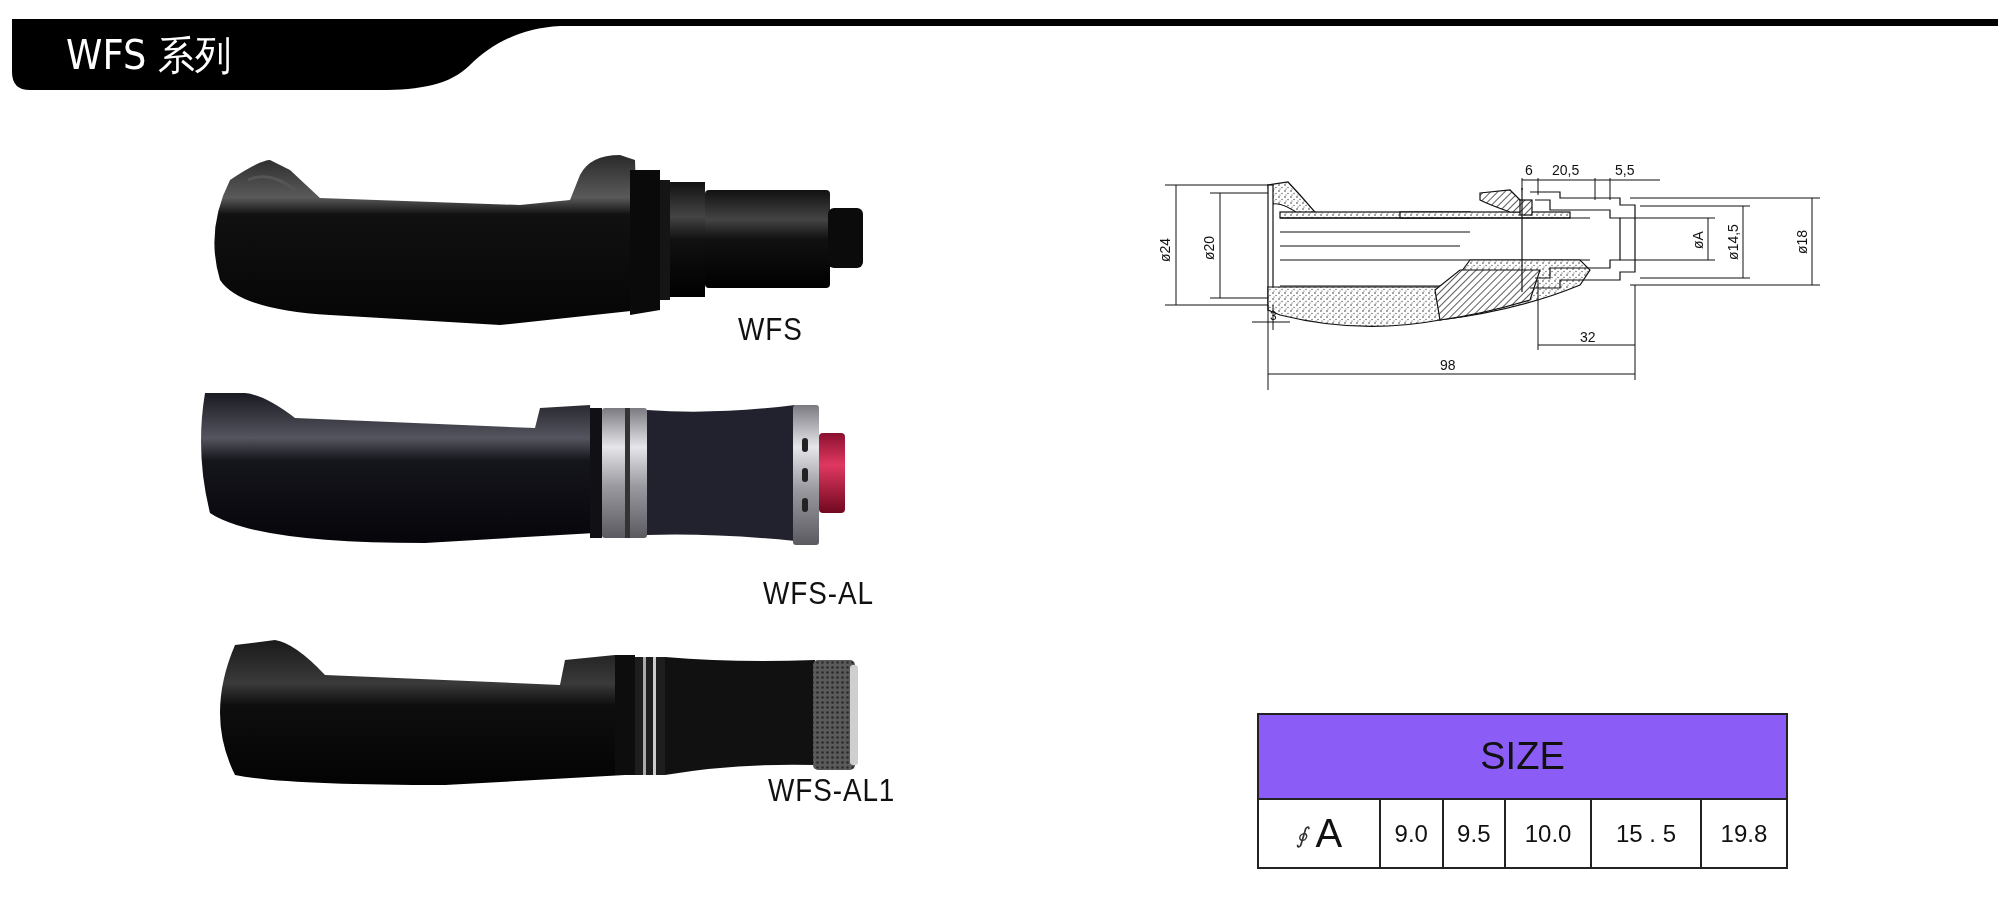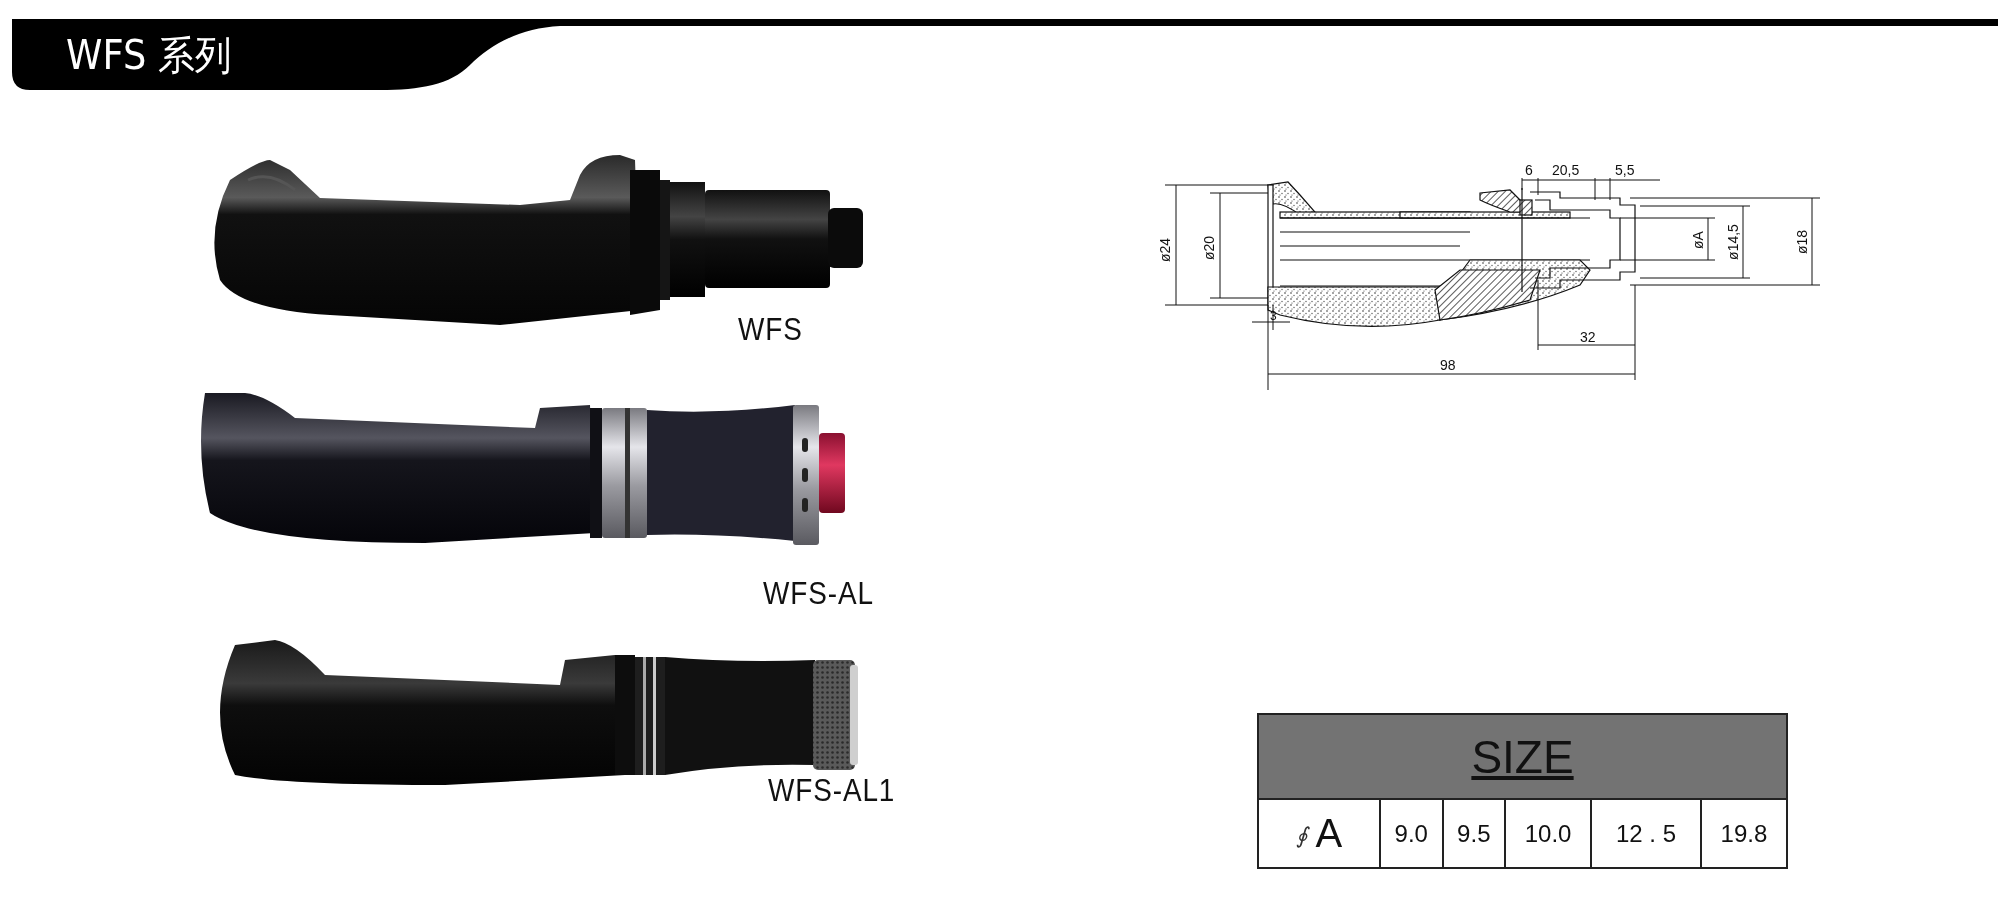--- a/index.html
+++ b/index.html
@@ -5,21 +5,21 @@
   html, body { margin:0; padding:0; background:#ffffff; }
   body { width:2013px; height:897px; position:relative; overflow:hidden; font-family:"Liberation Sans", sans-serif; }
   .top-line { position:absolute; left:560px; top:19px; width:1438px; height:7px; background:#000; }
   .header-bar { position:absolute; left:0; top:0; }
   .header-title { position:absolute; left:66px; top:28px; color:#fff; font-size:40px; font-family:"DejaVu Sans", sans-serif; font-weight:normal; letter-spacing:0px; transform:scaleX(0.92); transform-origin:left center; }
   .product { position:absolute; }
   .product-label { position:absolute; font-size:31px; color:#111; font-family:"Liberation Sans", sans-serif; transform:scaleX(0.9); transform-origin:left center; letter-spacing:1px; }
   .drawing { position:absolute; left:1140px; top:160px; }
   .size-table { position:absolute; left:1257px; top:713px; width:531px; border-collapse:collapse; }
   .size-table td { border:2px solid #222; text-align:center; font-family:"Liberation Sans", sans-serif; color:#111; padding:0; }
-  .size-head { background:#737373; height:83px; font-size:46px;text-decoration:underline; }
+  .size-head { background:#8b5cf6; height:83px; font-size:38px; }
   .size-row td { height:67px; font-size:24px; }
   .size-row td.lbl { font-size:40px; }
   .phi { font-size:22px; font-style:italic; vertical-align:middle; margin-right:8px; color:#333; }
 </style>
 </head>
 <body>
 
 <svg class="header-bar" width="620" height="95" viewBox="0 0 620 95">
   <path d="M12 19 L620 19 L620 26 L560 26 C520 28 490 45 470 65 C450 85 420 90 380 90 L30 90 Q12 90 12 72 Z" fill="#000"></path>
 </svg>
@@ -209,17 +209,17 @@
 <table class="size-table">
   <tbody>
       <tr>
     <td class="size-head" colspan="6">SIZE</td>
   </tr>
   <tr class="size-row">
     <td class="lbl" style="width:120px;"><span class="phi">∮</span><span>A</span></td>
     <td>9.0</td>
     <td>9.5</td>
     <td>10.0</td>
-    <td>12 . 5</td>
+    <td>15 . 5</td>
     <td>19.8</td>
   </tr>
 </tbody>
   </table>
 
 </body></html>

